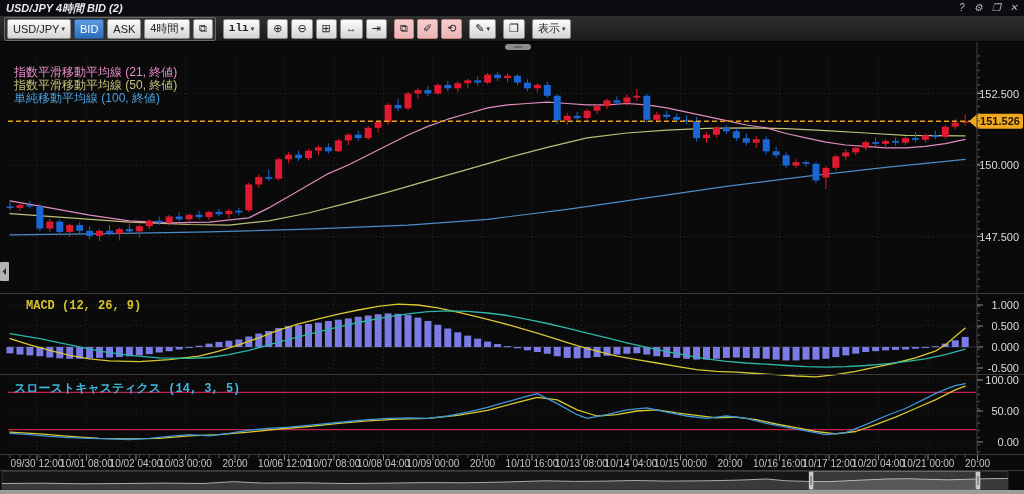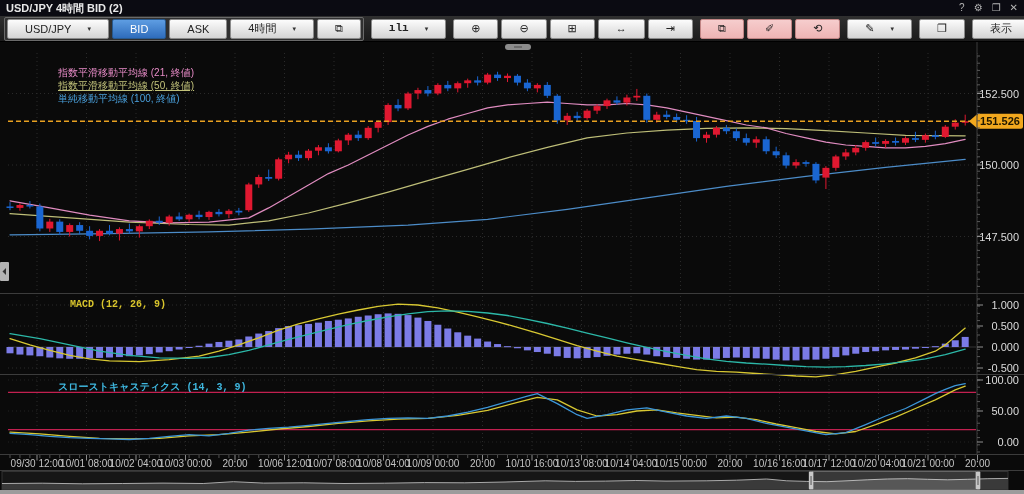--- a/index.html
+++ b/index.html
@@ -1,39 +1,39 @@
 <!DOCTYPE html>
 <html><head>
 <meta charset="utf-8">
 <style>
   html,body{margin:0;padding:0;background:#000;width:1024px;height:494px;overflow:hidden;
     font-family:"Liberation Sans",sans-serif;-webkit-font-smoothing:antialiased;}
   #window{position:relative;width:1024px;height:494px;background:#050505;}
   
   #titlebar{position:absolute;left:0;top:0;width:1024px;height:16px;background:#0b0b12;
-    color:#e8e8e8;font-size:11px;font-weight:bold;line-height:16px;padding-left:6px;box-sizing:border-box;}
+    color:#e8e8e8;font-size:11px;font-weight:bold;line-height:16px;padding-left:6px;box-sizing:border-box;font-style:italic;}
   #win-controls{position:absolute;right:6px;top:0;height:16px;display:flex;gap:9px;align-items:center;}
   #win-controls span{color:#b5b5b5;font-size:10px;font-weight:normal;cursor:default;line-height:16px;}
   
   #toolbar{position:absolute;left:0;top:16px;width:1024px;height:26px;box-sizing:border-box;
     background:linear-gradient(#2f2f2f,#1b1b1b);border-bottom:1px solid #000;
     display:flex;align-items:center;gap:7px;padding:0 4px;}
   .tb-group{display:flex;gap:3px;align-items:center;}
   .tb-framed{border:1px solid #6a6a6a;background:#303030;padding:1px 2px;border-radius:2px;}
   .tb-btn{height:18px;background:linear-gradient(#fcfcfc,#d4d4d4);border:1px solid #8a8a8a;
     border-radius:2px;font-size:11px;color:#222;display:inline-flex;align-items:center;
-    padding:0 17px;gap:16px;cursor:default;white-space:nowrap;text-align:right;}
+    padding:0 5px;gap:2px;cursor:default;white-space:nowrap;text-align:right;}
   .tb-btn .glyph{font-size:11px;line-height:1;}
   .tb-btn .caret{font-size:7px;color:#333;}
   .tb-btn.sel-blue{background:linear-gradient(#5e9de2,#2e6cbb);border-color:#27598f;color:#fff;font-weight:normal;}
   .tb-btn.pink{background:linear-gradient(#f6cdcd,#eeb4b4);border-color:#c08484;}
   
   #chart-area{position:absolute;left:0;top:42px;width:1024px;height:452px;background:#0a0a0a;}
   #chart-svg{position:absolute;left:0;top:0;}
-  .pane-label{position:absolute;font-size:10px;white-space:nowrap;pointer-events:none;margin-left:44px;}
+  .pane-label{position:absolute;font-size:12px;white-space:nowrap;pointer-events:none;}
   #legend div{line-height:13px;}
   .bold{font-weight:bold;font-family:Liberation Mono, monospace;}
 </style>
 </head>
 <body>
 
 <div id="window">
 
   <div id="titlebar">
     <span>USD/JPY 4時間 BID (2)</span>
@@ -721,20 +721,20 @@
         <rect x="975.808" y="471.5" width="4.5" height="18" fill="#c8c8c8" rx="1"></rect>
         <line x1="978.008" x2="978.008" y1="476" y2="485" stroke="#555"></line>
         <rect x="0" y="490" width="1024" height="4" fill="#9c9c9c"></rect>
         <rect x="505" y="44" width="26" height="6" rx="3" fill="#8c8c8c"></rect>
         <line x1="514" x2="522" y1="47" y2="47" stroke="#4a4a4a"></line>
         <rect x="0" y="262" width="9" height="19" fill="#b4b4b4" rx="1"></rect>
         <polygon points="6,268 2.5,271.5 6,275" fill="#333"></polygon>
       </svg>
     <div id="legend" class="pane-label" style="left:14px;top:24px;">
       <div style="color: rgb(232, 140, 200);">指数平滑移動平均線 (21, 終値)</div>
-      <div style="color: rgb(194, 194, 122); text-decoration: underline;">指数平滑移動平均線 (50, 終値)</div>
+      <div style="color: rgb(194, 194, 122);">指数平滑移動平均線 (50, 終値)</div>
       <div style="color: rgb(74, 160, 220);">単純移動平均線 (100, 終値)</div>
     </div>
     <div class="pane-label bold" style="left: 14px; top: 257px; color: rgb(216, 196, 44); padding-left: 12px;">MACD (12, 26, 9)</div>
-    <div class="pane-label bold" style="left: 14px; top: 338px; color: rgb(63, 184, 224);">スローストキャスティクス (14, 3, 9)</div>
+    <div class="pane-label bold" style="left: 14px; top: 338px; color: rgb(63, 184, 224);">スローストキャスティクス (14, 3, 5)</div>
   </div>
 
 </div>
 
 </body></html>

